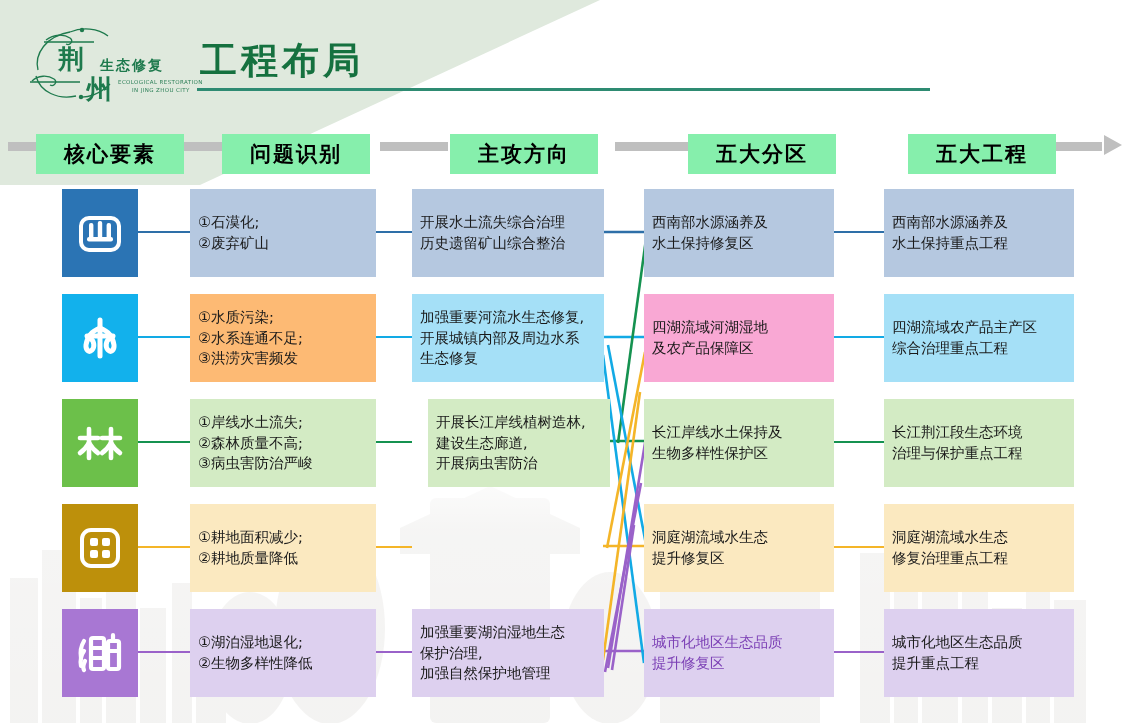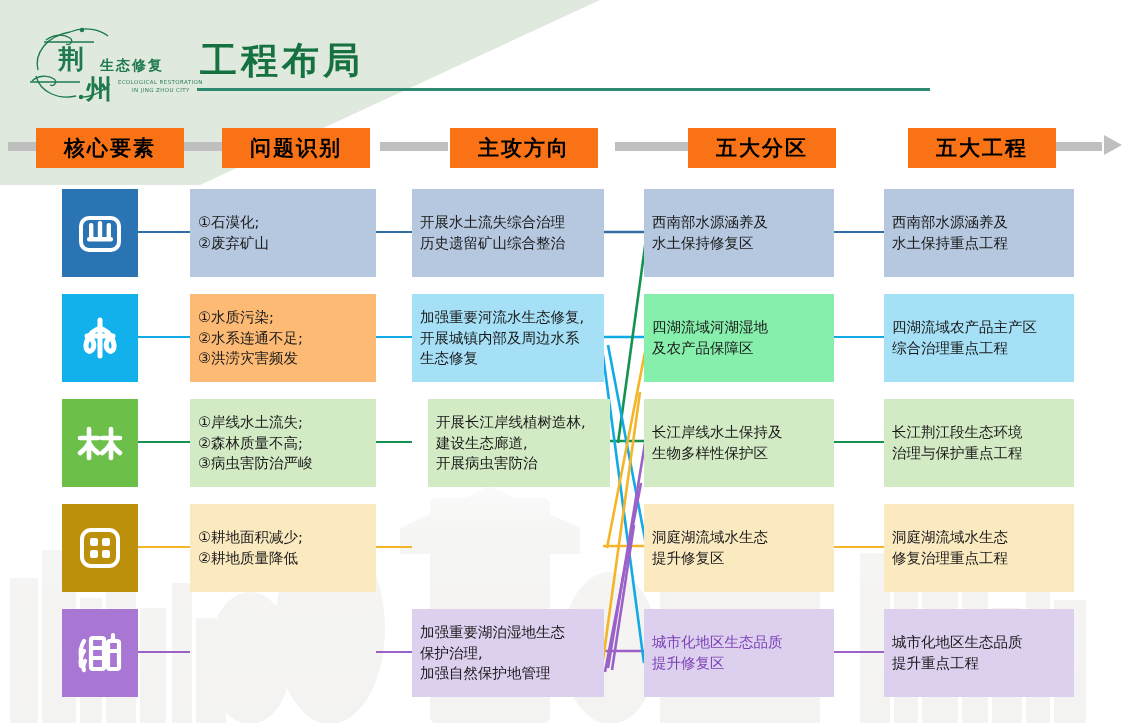--- a/index.html
+++ b/index.html
@@ -83,23 +83,23 @@
     position: absolute;
     top: -2px;
     right: 0;
     width: 0; height: 0;
     border-top: 10px solid transparent;
     border-bottom: 10px solid transparent;
     border-left: 18px solid #bfbfbf;
   }
   .col-head {
     position: absolute;
-    top: 128px;
+    top: 134px;
     height: 40px;
-    background: #f97316;
+    background: #86efac;
     color: #000000;
     font-size: 21px;
     font-weight: bold;
     letter-spacing: 2px;
     display: flex;
     align-items: center;
     justify-content: center;
     z-index: 4;
     white-space: nowrap;
   }
@@ -284,21 +284,21 @@
     <div class="inner" style="white-space:pre-line;">①水质污染;
 ②水系连通不足;
 ③洪涝灾害频发</div>
   </div>
   <div class="connector" style="left:376px; top:336px; width:36px; background:#12aae5;"></div>
   <div class="box" style="left:412px; top:294px; width:192px; height:88px; background:#a5e0f7;">
     <div class="inner" style="white-space:pre-line;">加强重要河流水生态修复,
 开展城镇内部及周边水系
 生态修复</div>
   </div>
-  <div class="box" style="left:644px; top:294px; width:190px; height:88px; background:#86efac;">
+  <div class="box" style="left:644px; top:294px; width:190px; height:88px; background:#f9a8d4;">
     <div class="inner" style="white-space:pre-line;">四湖流域河湖湿地
 及农产品保障区</div>
   </div>
   <div class="connector" style="left:834px; top:336px; width:50px; background:#12aae5;"></div>
   <div class="box" style="left:884px; top:294px; width:190px; height:88px; background:#a5e0f7;">
     <div class="inner" style="white-space:pre-line;">四湖流域农产品主产区
 综合治理重点工程</div>
   </div>
 
   <div class="icon-cell" style="left:62px; top:399px; height:88px; background:#6cc04a;">
@@ -371,20 +371,24 @@
         <rect x="17" y="11" width="13" height="31" rx="2"></rect>
         <path d="M17 21 L30 21"></path>
         <path d="M17 31 L30 31"></path>
         <rect x="34" y="14" width="11" height="28" rx="2"></rect>
         <path d="M34 24 L45 24"></path>
         <path d="M39 8 L39 14"></path>
       </g>
     </svg>
   </div>
   <div class="connector" style="left:138px; top:651px; width:52px; background:#9a62c9;"></div>
+  <div class="box left-align" style="left:190px; top:609px; width:186px; height:88px; background:#ddd0ef;">
+    <div class="inner" style="white-space:pre-line;">①湖泊湿地退化;
+②生物多样性降低</div>
+  </div>
   <div class="connector" style="left:376px; top:651px; width:36px; background:#9a62c9;"></div>
   <div class="box" style="left:412px; top:609px; width:192px; height:88px; background:#ddd0ef;">
     <div class="inner" style="white-space:pre-line;">加强重要湖泊湿地生态
 保护治理,
 加强自然保护地管理</div>
   </div>
   <div class="box" style="left:644px; top:609px; width:190px; height:88px; background:#ddd0ef;">
     <div class="inner" style="white-space:pre-line; color:#7b3fb5;">城市化地区生态品质
 提升修复区</div>
   </div>

